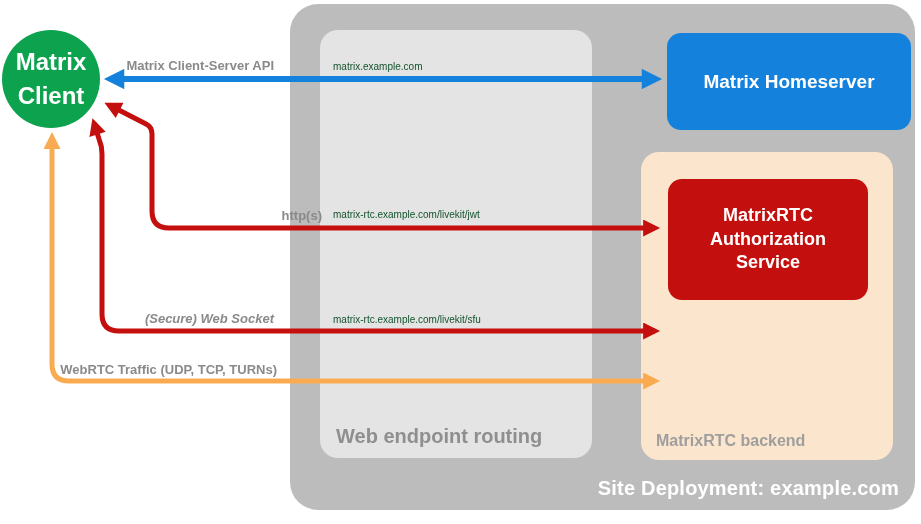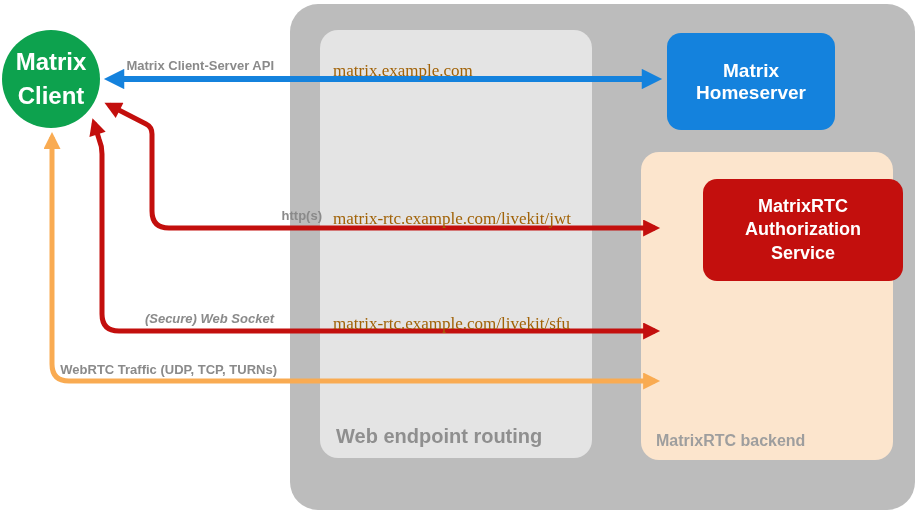--- a/index.html
+++ b/index.html
@@ -36,22 +36,22 @@
     position:absolute;left:15px;bottom:10px;
     font-size:16px;font-weight:bold;color:#9e9e9e;
   }
   
   .connections{
     position:absolute;left:0;top:0;z-index:2;pointer-events:none;
   }
   
   .endpoint{
     position:absolute;z-index:3;
-    font-family:Liberation Serif, serif;
-    font-size:17px;color:#a16207;white-space:nowrap;
+    font-family:Liberation Sans, sans-serif;
+    font-size:10px;color:#14532d;white-space:nowrap;
   }
   .e1{left:333px;top:61px;}
   .e2{left:333px;top:209px;}
   .e3{left:333px;top:314px;}
   
   .arrow-label{
     position:absolute;left:0;width:274px;text-align:right;z-index:3;
     font-size:13px;font-weight:bold;color:#8a8a8a;white-space:nowrap;
   }
   .al1{top:58px;}
@@ -62,36 +62,37 @@
   .node{
     position:absolute;z-index:3;
     display:flex;align-items:center;justify-content:center;
     text-align:center;color:#ffffff;font-weight:bold;
   }
   .client{
     left:2px;top:30px;width:98px;height:98px;border-radius:50%;
     font-size:24px;line-height:1.4;padding:0 8px;box-sizing:border-box;
   }
   .box{border-radius:14px;box-sizing:border-box;padding:0 14px;}
-  .homeserver{left:667px;top:33px;width:168px;height:97px;font-size:19px;}
-  .auth{left:703px;top:179px;width:200px;height:102px;font-size:18px;line-height:1.3;}
+  .homeserver{left:667px;top:33px;width:244px;height:97px;font-size:19px;}
+  .auth{left:668px;top:179px;width:200px;height:121px;font-size:18px;line-height:1.3;}
   .sfu{left:667px;top:311px;width:200px;height:96px;font-size:20px;letter-spacing:0.5px;}
 </style>
 </head>
 <body>
 
 <div class="stage">
 
   <div class="site" style="background-color: rgb(188, 188, 188);">
     <div class="routing" style="background-color: rgb(228, 228, 228);">
       <div class="routing-label">Web endpoint routing</div>
     </div>
     <div class="backend" style="background-color: rgb(252, 229, 205);">
       <div class="backend-label">MatrixRTC backend</div>
     </div>
+    <div class="site-label">Site Deployment: example.com</div>
   </div>
 
   <svg class="connections" width="921" height="524" viewBox="0 0 921 524">
     <defs>
       <marker id="ah-blue" viewBox="0 0 10 10" refX="7" refY="5" markerWidth="3.8" markerHeight="3.4" orient="auto-start-reverse" markerUnits="strokeWidth">
         <path d="M 0 0 L 10 5 L 0 10 Z" fill="#1482dd"></path>
       </marker>
       <marker id="ah-red" viewBox="0 0 10 10" refX="7" refY="5" markerWidth="3.8" markerHeight="3.4" orient="auto-start-reverse" markerUnits="strokeWidth">
         <path d="M 0 0 L 10 5 L 0 10 Z" fill="#c30f0d"></path>
       </marker>

